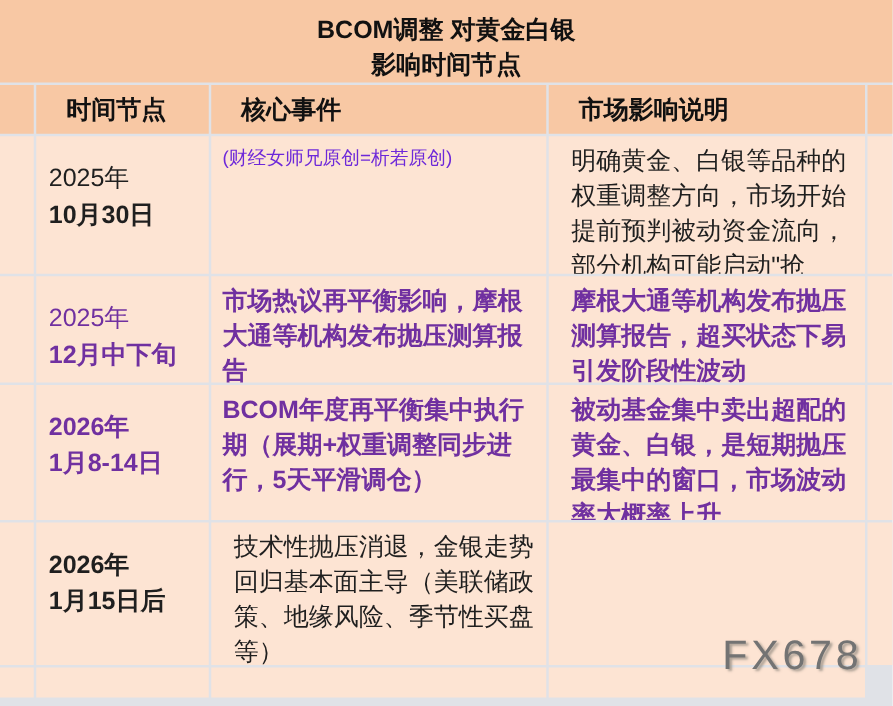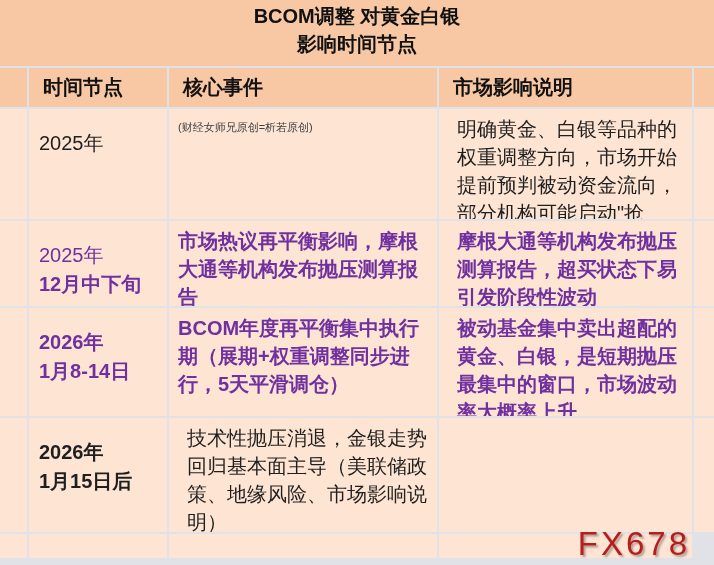--- a/index.html
+++ b/index.html
@@ -18,57 +18,57 @@
     gap: 2px;
     position: relative;
   }
   .cell { overflow: hidden; }
   .bg-hdr  { background: #F8C8A4; }
   .bg-body { background: #FDE4D3; }
 
   .title-cell {
     grid-column: 1 / -1;
     display: flex; flex-direction: column;
-    align-items: center; justify-content: flex-start;
+    align-items: center; justify-content: flex-end;
     padding-top: 2px;
     color: #111111;
     font-weight: 700; font-size: 20px; line-height: 28px;
     text-align: center;
   }
   .hdr-cell {
     display: flex; align-items: center;
-    padding-left: 14px;
+    padding-left: 24px;
     color: #111111;
     font-weight: 700; font-size: 20px;
   }
   .time-cell {
     padding: 20px 2px 0 10px;
     font-size: 20px; line-height: 29px;
     color: #1f1f1f;
   }
   .text-cell {
     padding: 6px 2px 0 9px;
     font-size: 20px; line-height: 28px;
     color: #1f1f1f;
     word-break: break-all;
   }
   .impact-cell { padding-left: 18px; padding-right: 1px; }
 
   .bold   { font-weight: 700; }
   .purple { color: #7030A0; }
   .note {
-    font-size: 11px; line-height: 24px;
-    color: #404040; font-weight: 400;
+    font-size: 15px; line-height: 24px;
+    color: #6d28d9; font-weight: 400;
   }
   .watermark {
     position: absolute;
-    top: 524px; right: 24px;
+    top: 504px; right: 24px;
     font-size: 33px; line-height: 40px;
     letter-spacing: 3px;
-    color: #b91c1c;
+    color: #737373;
     text-shadow: 2px 2px 2px rgba(158,148,138,0.85);
     pointer-events: none;
   }
 </style>
 </head>
 <body>
 
 <div class="sheet">
 
   <div class="cell bg-hdr title-cell">
@@ -78,20 +78,21 @@
 
   <div class="cell bg-hdr"></div>
   <div class="cell bg-hdr hdr-cell">时间节点</div>
   <div class="cell bg-hdr hdr-cell">核心事件</div>
   <div class="cell bg-hdr hdr-cell">市场影响说明</div>
   <div class="cell bg-hdr"></div>
 
   <div class="cell bg-body"></div>
   <div class="cell bg-body time-cell">
     <div>2025年</div>
+    <div class="bold">10月30日</div>
   </div>
   <div class="cell bg-body text-cell">
     <div class="note">(财经女师兄原创=析若原创)</div>
   </div>
   <div class="cell bg-body text-cell impact-cell">明确黄金、白银等品种的权重调整方向，市场开始提前预判被动资金流向，部分机构可能启动"抢跑"操作</div>
   <div class="cell bg-body"></div>
 
   <div class="cell bg-body"></div>
   <div class="cell bg-body time-cell purple">
     <div>2025年</div>
@@ -108,21 +109,21 @@
   </div>
   <div class="cell bg-body text-cell purple bold">BCOM年度再平衡集中执行期（展期+权重调整同步进行，5天平滑调仓）</div>
   <div class="cell bg-body text-cell impact-cell purple bold">被动基金集中卖出超配的黄金、白银，是短期抛压最集中的窗口，市场波动率大概率上升</div>
   <div class="cell bg-body"></div>
 
   <div class="cell bg-body"></div>
   <div class="cell bg-body time-cell bold">
     <div>2026年</div>
     <div>1月15日后</div>
   </div>
-  <div class="cell bg-body text-cell impact-cell">技术性抛压消退，金银走势回归基本面主导（美联储政策、地缘风险、市场影响说明）</div>
+  <div class="cell bg-body text-cell impact-cell">技术性抛压消退，金银走势回归基本面主导（美联储政策、地缘风险、季节性买盘等）</div>
   <div class="cell bg-body"></div>
 
   <div class="cell bg-body"></div>
   <div class="cell bg-body"></div>
   <div class="cell bg-body"></div>
   <div class="cell bg-body"></div>
   <div class="cell bg-body"></div>
 
   <div class="watermark">FX678</div>
 </div>

